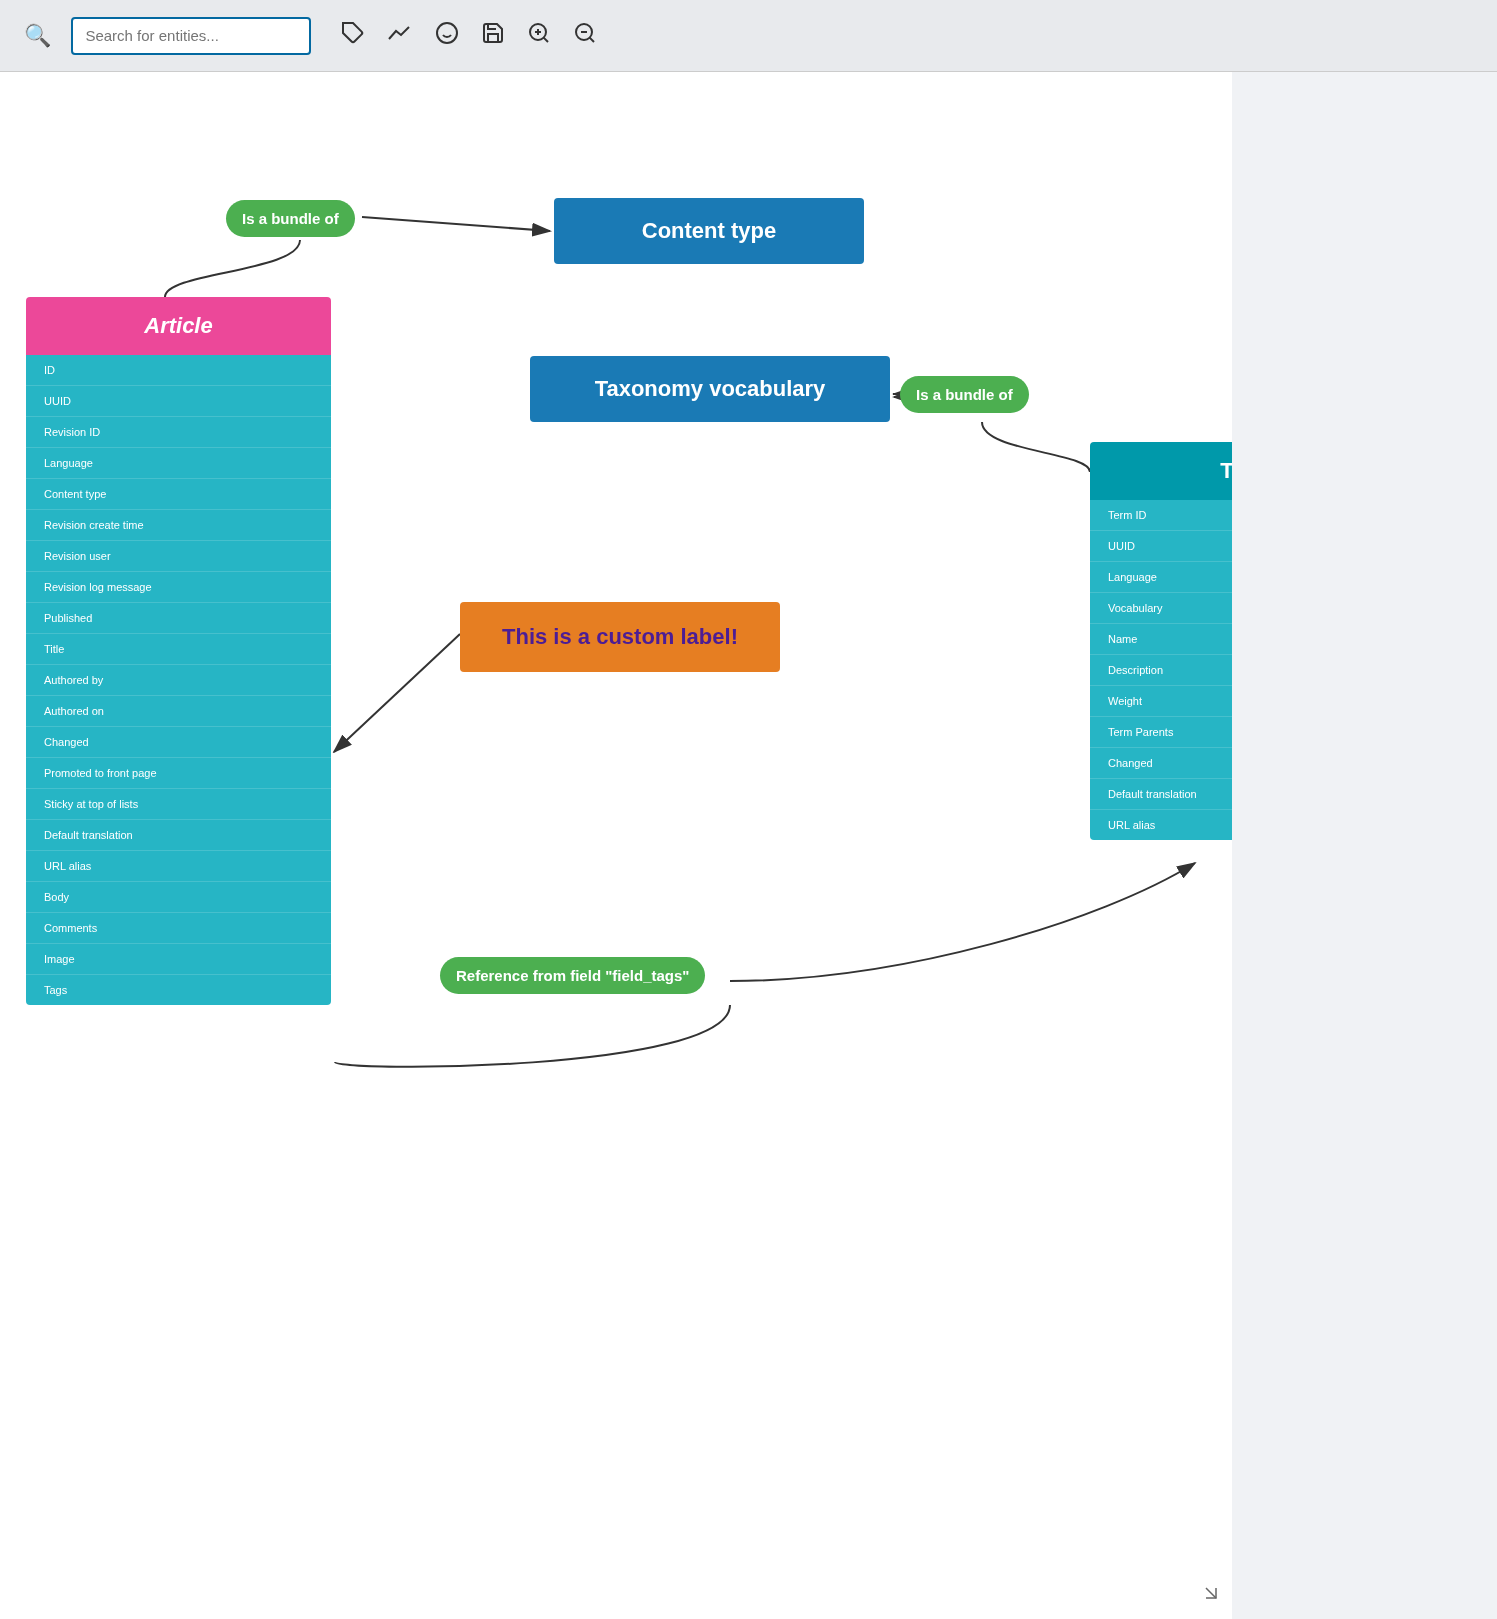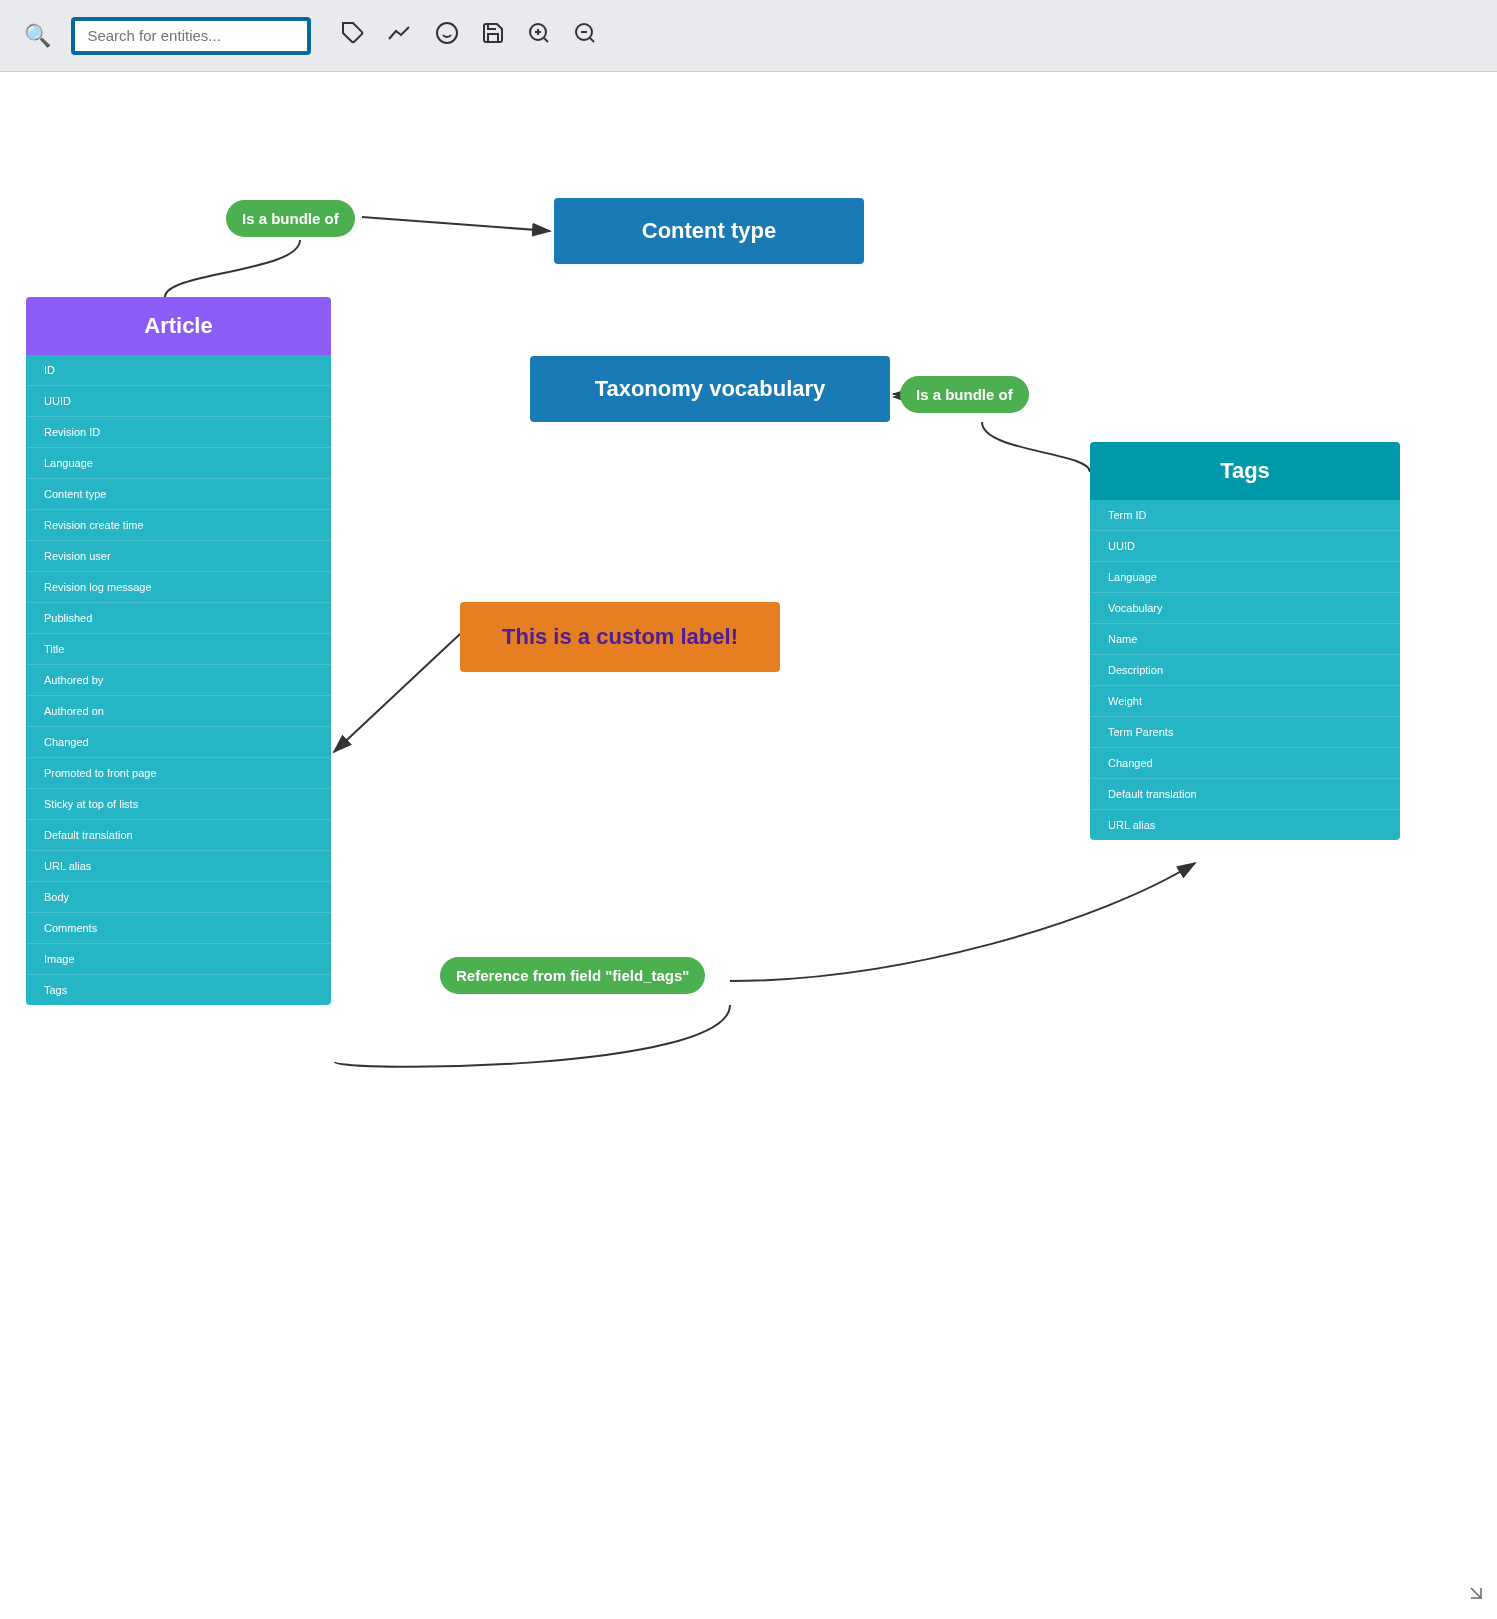--- a/index.html
+++ b/index.html
@@ -27,21 +27,21 @@
 
     #toolbar .search-icon-btn {
       font-size: 22px;
       cursor: pointer;
       color: #333;
     }
 
     #toolbar input[type="text"] {
       width: 240px;
       height: 38px;
-      border: 4px solid #0369a1;
+      border: 2px solid #0369a1;
       border-radius: 4px;
       padding: 0 12px;
       font-size: 15px;
       background: #fff;
       color: #666;
     }
 
     #toolbar .toolbar-icons {
       display: flex;
       align-items: center;
@@ -51,21 +51,21 @@
 
     #toolbar .toolbar-icons span {
       font-size: 22px;
       cursor: pointer;
       color: #333;
     }
 
     
     #canvas {
       position: relative;
-      width: 1497px;
+      width: 1232px;
       height: 1547px;
       background: #fff;
       overflow: hidden;
     }
 
     
     #arrows-svg {
       position: absolute;
       top: 0;
       left: 0;
@@ -109,21 +109,22 @@
     }
 
     
     #article-box {
       left: 26px;
       top: 225px;
       width: 305px;
     }
 
     #article-box .entity-title {
-      background: #8b5cf6;
+      background: #ec4899;
+      font-style: italic;
     }
 
     #article-box .entity-fields {
       background: #26b5c5;
     }
 
     
     #tags-box {
       left: 1090px;
       top: 370px;

